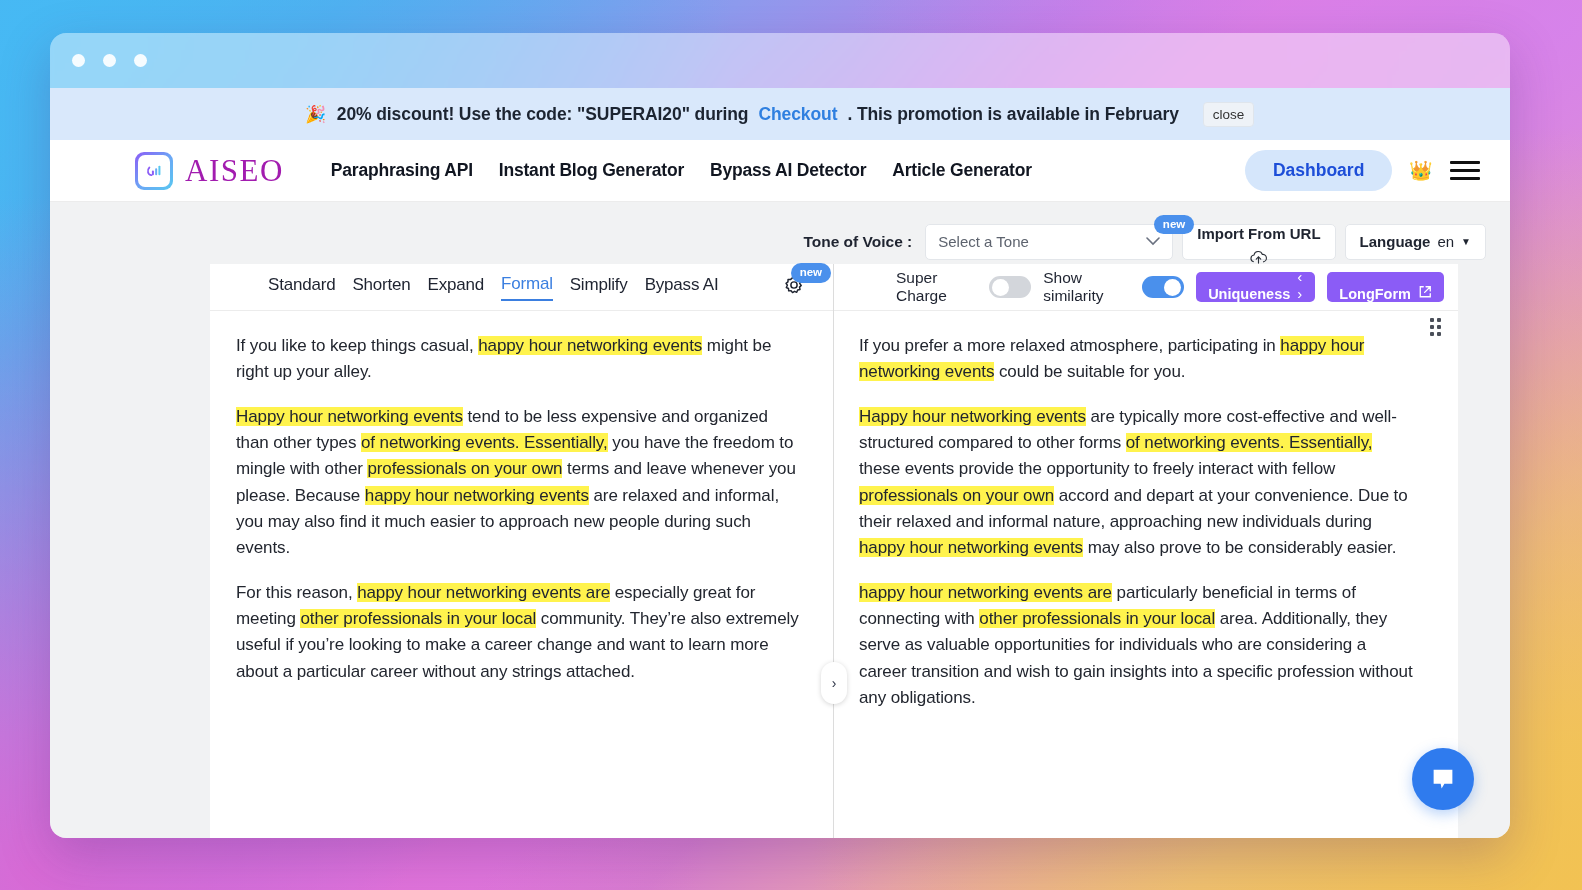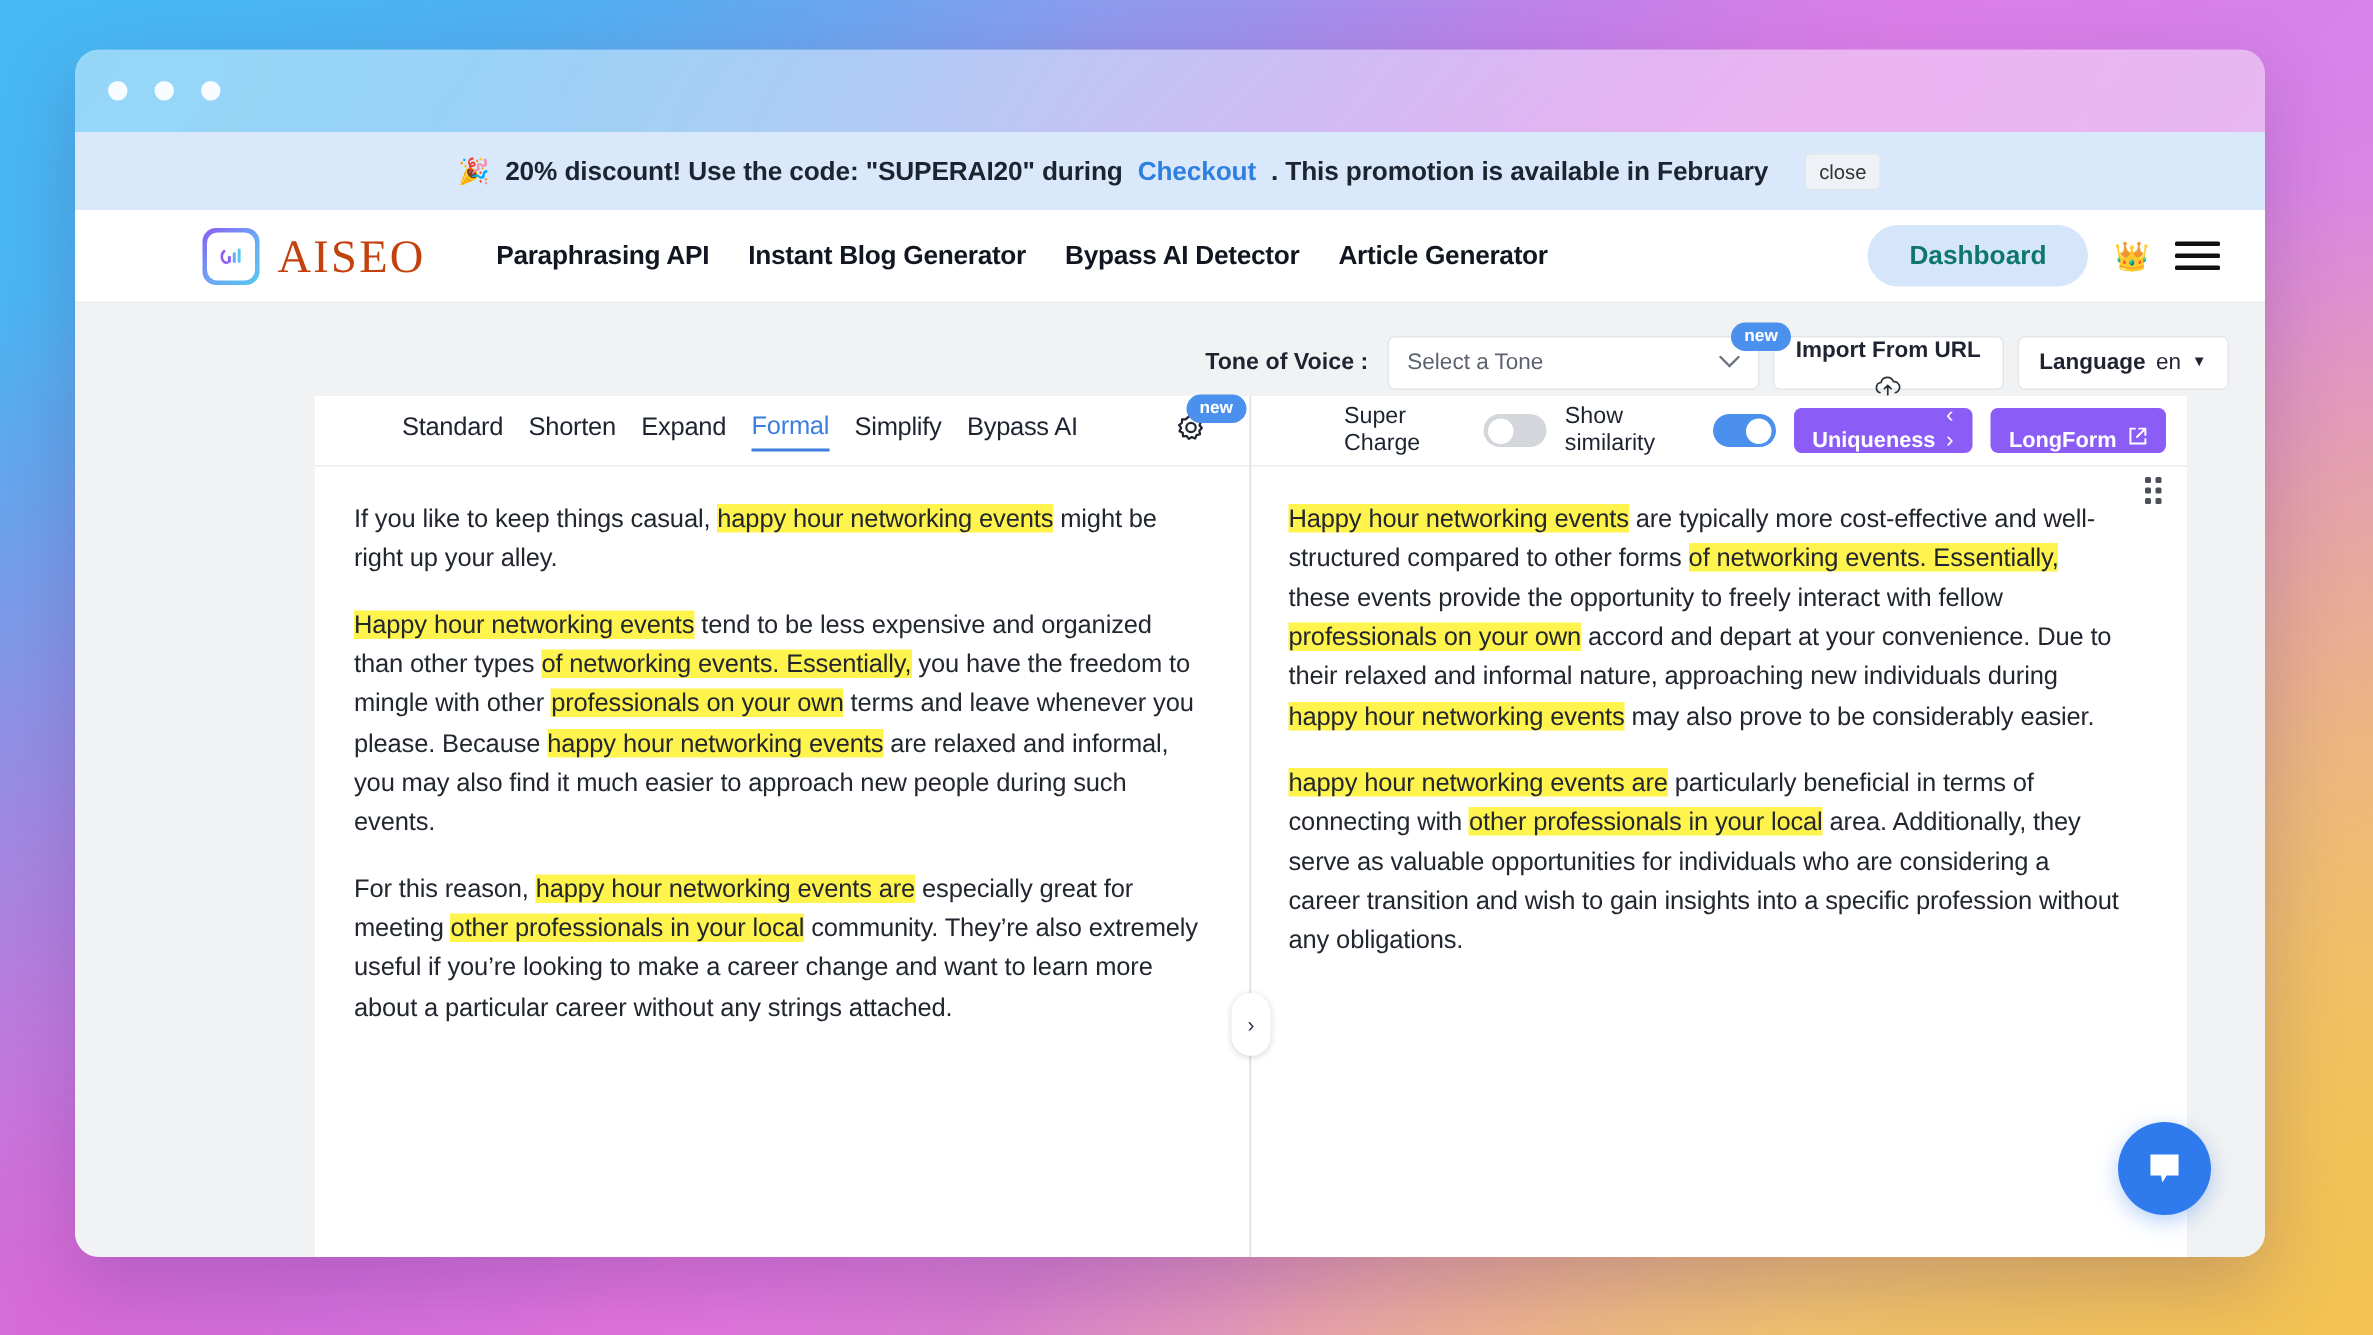--- a/index.html
+++ b/index.html
@@ -91,34 +91,34 @@
     width: 38px; height: 38px; border-radius: 9px;
     background: linear-gradient(135deg, #8b5cf6 0%, #6aa9f5 55%, #58c8f0 100%);
     display: flex; align-items: center; justify-content: center;
     padding: 3px;
   }
   .logo-inner {
     width: 100%; height: 100%; border-radius: 7px; background: #fff;
     display: flex; align-items: center; justify-content: center;
   }
   .brand-name {
-    font-size: 31px; color: #c2410c; letter-spacing: 1.5px;
+    font-size: 31px; color: #a21caf; letter-spacing: 1.5px;
     font-family: "Liberation Serif", serif; font-weight: normal;
   }
   .nav-links {
     display: flex; align-items: center; gap: 26px;
     margin-left: 47px;
   }
   .nav-links a {
     font-size: 17.5px; font-weight: bold; color: #111621;
     text-decoration: none; letter-spacing: -0.2px;
   }
   .nav-right { margin-left: auto; display: flex; align-items: center; gap: 17px; }
   .dashboard-btn {
-    background: #d5e6fb; color: #0f766e;
+    background: #d5e6fb; color: #1d4ed8;
     font-size: 17.5px; font-weight: bold;
     border: none; border-radius: 22px;
     padding: 10px 28px; cursor: pointer;
   }
   .crown { font-size: 19px; }
   .hamburger { display: flex; flex-direction: column; gap: 5px; cursor: pointer; padding: 3px 0; }
   .hamburger span { display: block; width: 30px; height: 3px; background: #111; border-radius: 1px; }
 
   
   .app-body {
@@ -395,20 +395,21 @@
         </div>
         <div class="drag-dots">
           <i></i>
             <i></i>
             <i></i>
             <i></i>
             <i></i>
             <i></i>
         </div>
         <div class="doc" id="right-doc">
+            <p><span>If you prefer a more relaxed atmosphere, participating in </span><span class="hl">happy hour networking events</span><span> could be suitable for you.</span></p>
             <p><span class="hl">Happy hour networking events</span><span> are typically more cost-effective and well-structured compared to other forms </span><span class="hl">of networking events. Essentially,</span><span> these events provide the opportunity to freely interact with fellow </span><span class="hl">professionals on your own</span><span> accord and depart at your convenience. Due to their relaxed and informal nature, approaching new individuals during </span><span class="hl">happy hour networking events</span><span> may also prove to be considerably easier.</span></p>
             <p><span class="hl">happy hour networking events are</span><span> particularly beneficial in terms of connecting with </span><span class="hl">other professionals in your local</span><span> area. Additionally, they serve as valuable opportunities for individuals who are considering a career transition and wish to gain insights into a specific profession without any obligations.</span></p>
           </div>
       </div>
 
       <div class="collapse-handle">›</div>
     </div>
 
     <div class="chat-bubble">
       <svg width="30" height="30" viewBox="0 0 32 32">

